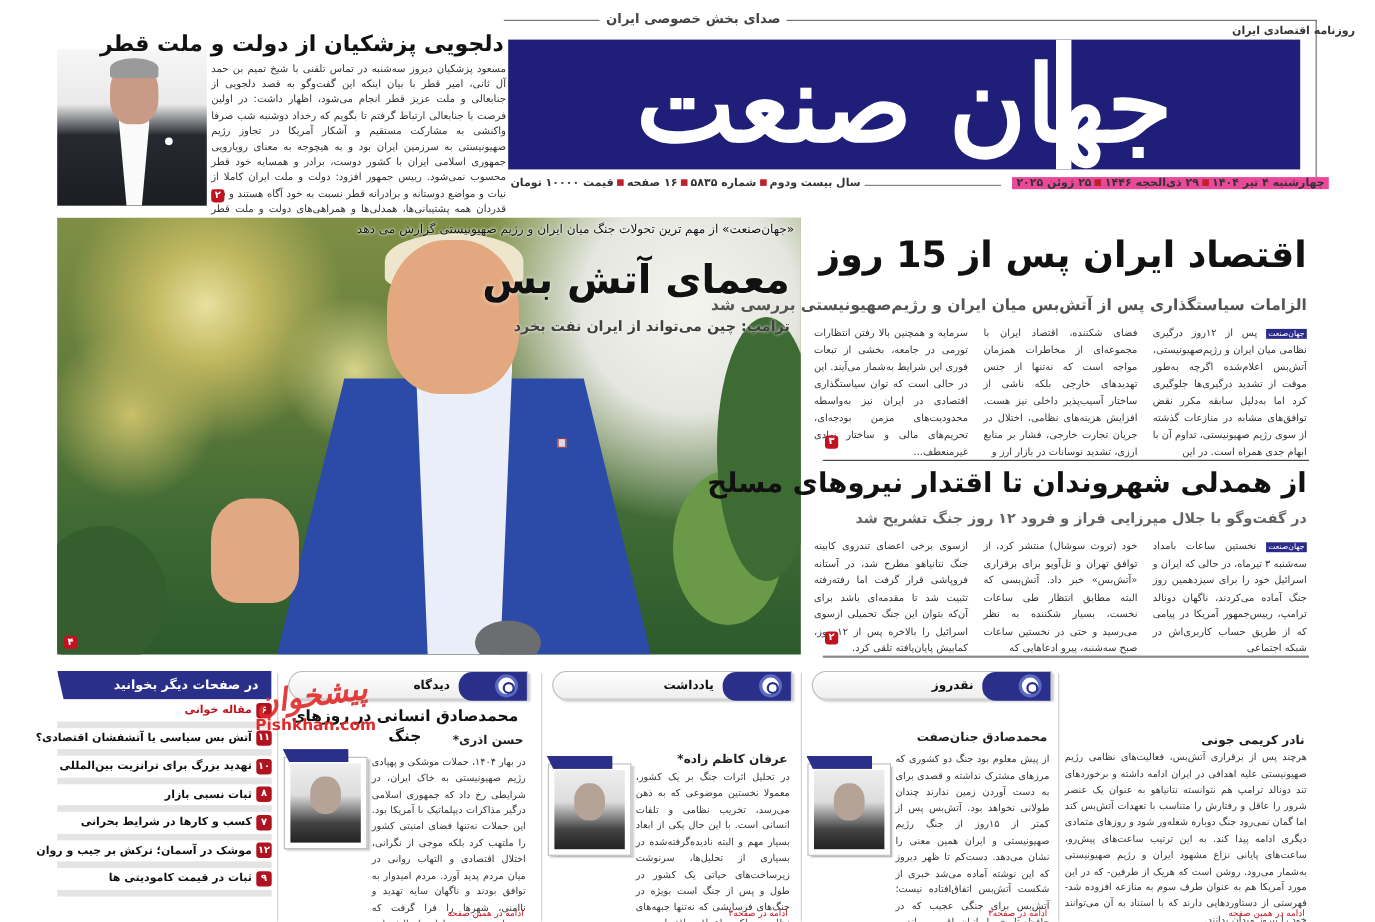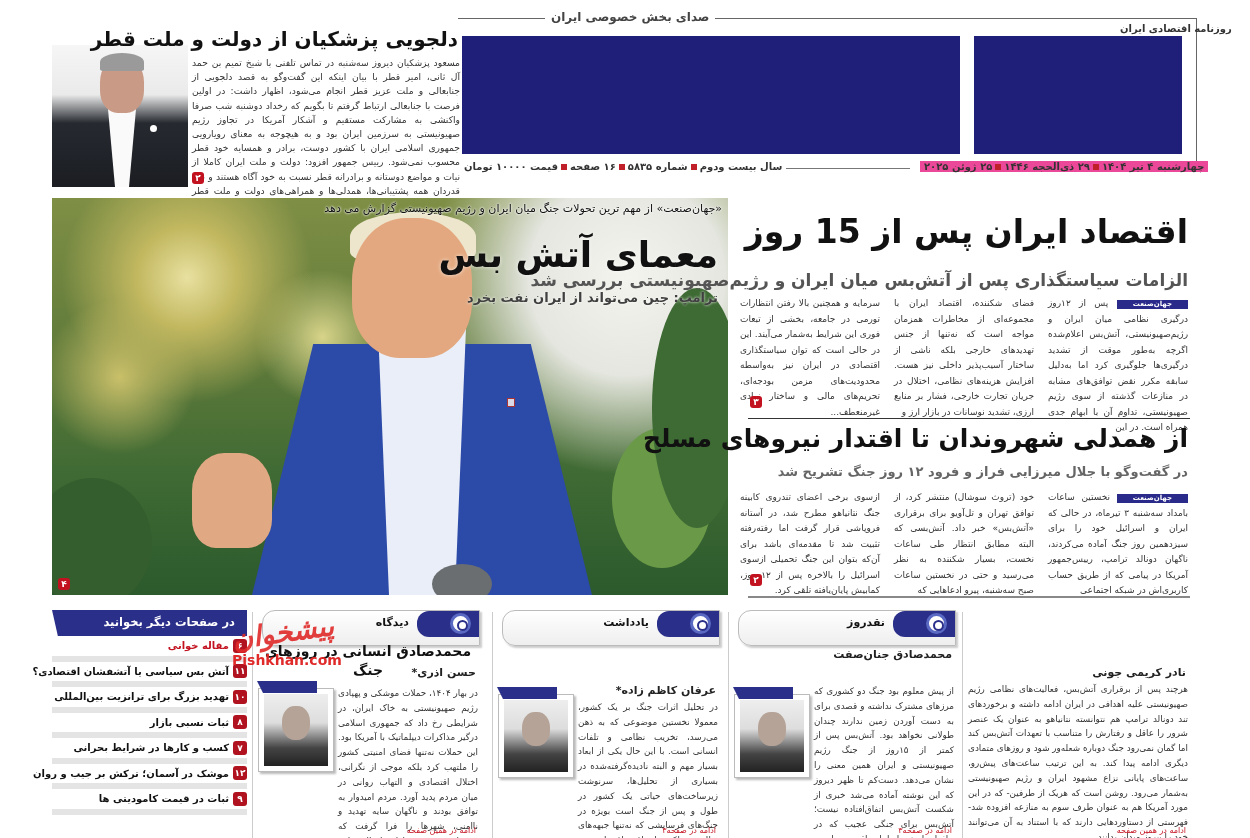--- a/index.html
+++ b/index.html
@@ -38,35 +38,35 @@
 .hair{position:absolute;left:298px;top:14px;width:126px;height:50px;border-radius:50% 50% 20% 20%;background:#eee6cc}
 .hand{position:absolute;left:140px;top:255px;width:80px;height:95px;border-radius:40% 40% 30% 30%;background:#e0a984}
 .mic{position:absolute;left:380px;top:366px;width:60px;height:40px;border-radius:50%;background:#6a6e70}
 .flag{position:absolute;left:455px;top:200px;width:8px;height:9px;background:#d9d9e8;border:1px solid #a33}
 .lead-kicker{right:528px;top:202px;font-size:11px;font-weight:normal;color:#111;text-shadow:0 0 3px #fff,0 0 2px #fff}
 .lead-title{right:532px;top:234px;font-size:36px;font-weight:bold;color:#111;font-family:"DejaVu Sans",sans-serif;text-shadow:0 0 4px rgba(255,255,255,.7)}
 .lead-sub{right:532px;top:290px;font-size:13px;font-weight:bold;color:#404040;text-shadow:0 0 3px #fff}
 .lead-badge{left:58px;top:578px}
 
 .h1{right:62px;top:212px;font-size:33px}
-.h1-sub{right:62px;top:270px;font-size:17px;color:#555;font-weight:bold}
+.h1-sub{right:62px;top:270px;font-size:14px;color:#555;font-weight:bold}
 .cols{display:flex;flex-direction:row;gap:14px}
 .col{width:140px;font-size:9px;line-height:15.5px;color:#333;text-align:justify}
 .c1{right:62px;top:296px}
-.brand-tag{display:inline-block;background:#2a2a8a;color:#fff;font-size:7px;font-weight:bold;padding:0 16px;line-height:9px}
+.brand-tag{display:inline-block;background:#2a2a8a;color:#fff;font-size:7px;font-weight:normal;padding:0 2px;line-height:9px}
 .s1-badge{left:750px;top:396px}
 .sep1{left:748px;top:418px;width:442px;height:1px;background:#333}
 .h2{right:62px;top:424px;font-size:25px}
 .h2-sub{right:62px;top:464px;font-size:13px;color:#666;font-weight:bold}
 .c2{right:62px;top:490px}
 .s2-badge{left:750px;top:574px}
 .sep2{left:748px;top:596px;width:442px;height:2px;background:#888}
 
 .op{top:610px;width:224px;height:228px}
-.op-head{position:absolute;right:0;top:0;width:218px;height:36px;border:1px solid #bbb;border-radius:13px 0 0 13px;background:linear-gradient(#fff,#eee);box-shadow:2px 2px 2px #ccc}
+.op-head{position:absolute;right:0;top:0;width:218px;height:26px;border:1px solid #bbb;border-radius:13px 0 0 13px;background:linear-gradient(#fff,#eee);box-shadow:2px 2px 2px #ccc}
 .op-head-tab{position:absolute;right:0;top:0;width:62px;height:26px;background:#2a2f8a;border-radius:12px 0 0 12px}
 .op-icon{position:absolute;right:8px;top:2px;width:21px;height:21px;border-radius:50%;background:#fff;border:3px solid #5a6ac2}
 .op-icon:after{content:"";position:absolute;left:4px;top:4px;width:7px;height:7px;border-radius:50%;border:2px solid #2a2f8a}
 .op-label{position:absolute;right:70px;top:5px;font-size:11px;font-weight:bold;color:#111;text-align:right}
 .op-title{position:absolute;right:0;width:224px;text-align:center;font-weight:bold;font-size:14px;color:#111;line-height:19px}
 .op-author{position:absolute;right:4px;font-size:11px;font-weight:bold;color:#222}
 .op-text{position:absolute;right:2px;width:220px;font-size:8.8px;line-height:14.8px;color:#333;text-align:justify}
 .op-cont{position:absolute;right:4px;top:216px;font-size:8px;color:#c3121f}
 .op-photo{position:absolute;left:2px;width:76px;height:84px;border:1px solid #bbb;background:#fff;box-shadow:2px 2px 2px #bbb}
 .op-photo-in{position:absolute;left:5px;top:5px;width:64px;height:72px;background:linear-gradient(180deg,#eee 0,#ddd 40%,#444 75%,#222 100%);overflow:hidden}
@@ -82,20 +82,21 @@
 .watermark{left:232px;top:616px;font-size:28px;font-weight:bold;color:#e02a2a;font-family:"DejaVu Serif",serif;font-style:italic;transform:rotate(-8deg);opacity:.9;direction:rtl}
 .watermark-url{left:232px;top:652px;font-size:14px;font-weight:bold;color:#e02a2a;direction:ltr}
 </style>
 </head>
 <body>
 
 <div class="abs mast-frame"></div>
 <div class="abs tagline">صدای بخش خصوصی ایران</div>
 <div class="abs subtitle">روزنامه اقتصادی ایران</div>
 <div class="abs logo">
+  <span class="logo-text">جهان صنعت</span>
   <span class="logo-gap" style="left:498px"></span>
 </div>
 <div class="abs rule-line" style="left:760px;width:150px"></div>
 <div class="abs rule-line" style="left:1155px;width:42px"></div>
 <div class="abs dateline">
   <span>چهارشنبه ۴ تیر ۱۴۰۴</span><span class="sq"></span><span>۲۹ ذی‌الحجه ۱۴۴۶</span><span class="sq"></span><span>۲۵ ژوئن ۲۰۲۵</span>
 </div>
 <div class="abs issue">
   <span>سال بیست ودوم</span><span class="sq"></span><span>شماره ۵۸۳۵</span><span class="sq"></span><span>۱۶ صفحه</span><span class="sq"></span><span>قیمت ۱۰۰۰۰ تومان</span>
 </div>
@@ -153,21 +154,21 @@
   <div class="op-cont">ادامه در همین صفحه</div>
 </div>
 <div class="vsep" style="left:962px"></div>
 
 <div class="abs op" style="left:732px">
   <div class="op-head">
     <div class="op-head-tab"></div>
       <div class="op-icon"></div>
     <div class="op-label">نقدروز</div>
   </div>
-  <div class="op-author" style="top:38px">محمدصادق جنان‌صفت</div>
+  <div class="op-author" style="top:54px">محمدصادق جنان‌صفت</div>
   <div class="op-photo" style="top:84px">
       <div class="op-photo-tag"></div>
       <div class="op-photo-in">
         <i></i>
       </div>
     </div>
   <div class="op-text" style="top:74px;width:140px">از پیش معلوم بود جنگ دو کشوری که مرزهای مشترک نداشته و قصدی برای به دست آوردن زمین ندارند چندان طولانی نخواهد بود. آتش‌بس پس از کمتر از ۱۵روز از جنگ رژیم صهیونیستی و ایران همین معنی را نشان می‌دهد. دست‌کم تا ظهر دیروز که این نوشته آماده می‌شد خبری از شکست آتش‌بس اتفاق‌افتاده نیست؛ آتش‌بس برای جنگی عجیب که در حافظه تاریخی ایرانیان باقی می‌ماند.</div>
   <div class="op-cont">ادامه در صفحه۳</div>
 </div>
 <div class="vsep" style="left:728px"></div>

